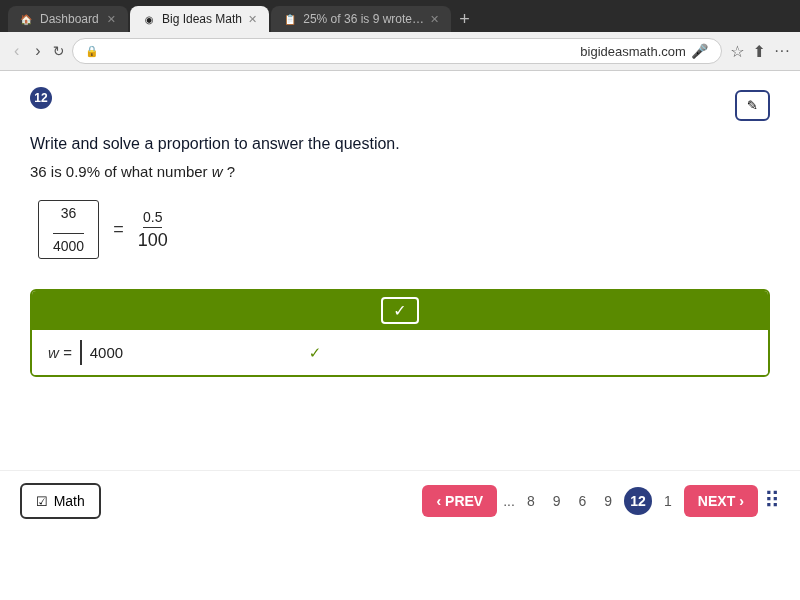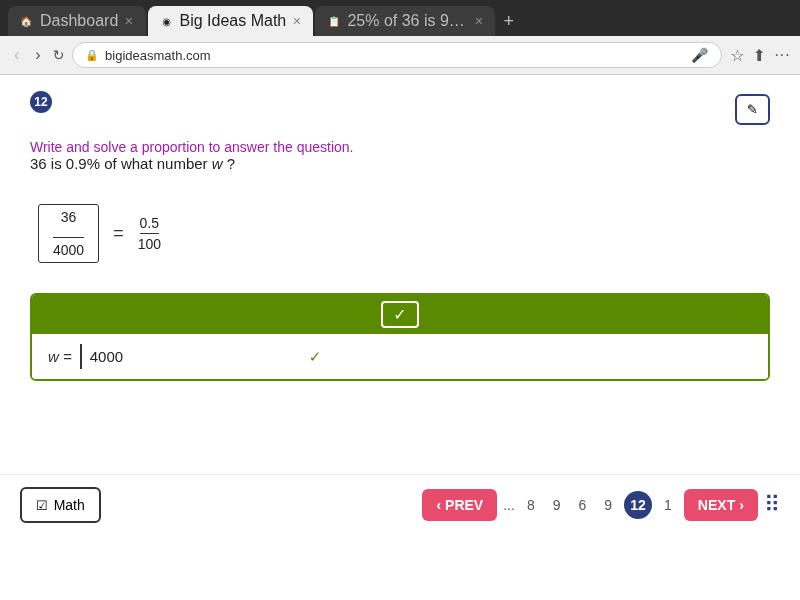--- a/index.html
+++ b/index.html
@@ -10,53 +10,53 @@
     .browser-status-bar { display: flex; justify-content: space-between; align-items: center; padding: 4px 12px; background: #1c1c1c; }
     .status-left { color: #fff; font-size: 11px; font-weight: 500; }
     .status-right { display: flex; align-items: center; gap: 6px; }
     .status-icon { color: #fff; font-size: 11px; }
 
     .browser-tabs { display: flex; align-items: flex-end; background: #2b2b2b; padding: 6px 8px 0 8px; gap: 2px; }
     .tab { display: flex; align-items: center; padding: 6px 12px; border-radius: 8px 8px 0 0; font-size: 12px; gap: 6px; min-width: 120px; max-width: 180px; cursor: pointer; }
     .tab.inactive { background: #3c3c3c; color: #bbb; }
     .tab.active { background: #f0f0f0; color: #222; }
     .tab-favicon { width: 14px; height: 14px; display: flex; align-items: center; justify-content: center; font-size: 10px; }
-    .tab-label { flex: 1; overflow: hidden; text-overflow: ellipsis; white-space: nowrap; font-size: 16px; }
+    .tab-label { flex: 1; overflow: hidden; text-overflow: ellipsis; white-space: nowrap; font-size: 12px; }
     .tab-close { font-size: 11px; color: #888; cursor: pointer; }
     .tab-add { background: transparent; border: none; color: #bbb; font-size: 18px; cursor: pointer; padding: 0 6px; align-self: center; }
 
     .browser-toolbar { background: #f0f0f0; display: flex; align-items: center; padding: 6px 10px; gap: 8px; border-bottom: 1px solid #ccc; }
     .nav-btn { background: none; border: none; font-size: 16px; color: #555; cursor: pointer; padding: 2px 4px; }
     .nav-btn.disabled { color: #bbb; }
     .reload-btn { background: none; border: none; font-size: 14px; color: #555; cursor: pointer; }
     .address-bar { flex: 1; display: flex; align-items: center; background: #fff; border: 1px solid #ccc; border-radius: 20px; padding: 4px 12px; gap: 6px; }
     .lock-icon { color: #555; font-size: 11px; }
-    .address-text { flex: 1; font-size: 13px; color: #333; }
+    .address-text { flex: 1; font-size: 13px; color: #333; text-align: right; }
     .voice-icon { color: #4285f4; font-size: 14px; }
     .toolbar-action-btn { background: none; border: none; font-size: 16px; color: #555; cursor: pointer; }
     .badge { background: #e74c3c; color: #fff; border-radius: 4px; font-size: 10px; padding: 1px 4px; font-weight: bold; }
 
     
     .page-content { background: #fff; padding: 16px 30px; position: relative; }
 
     .question-number { font-size: 18px; font-weight: bold; color: #222; margin-bottom: 14px; display: flex; align-items: center; gap: 4px; }
     .q-num-circle { background: #2c3e80; color: #fff; border-radius: 50%; width: 22px; height: 22px; display: flex; align-items: center; justify-content: center; font-size: 12px; font-weight: bold; }
 
-    .question-instruction { font-size: 14px; color: #a21caf; }
-    .question-text { font-size: 15px; color: #222; margin-bottom: 32px; }
+    .question-instruction { font-size: 16px; color: #0f172a; margin-bottom: 10px; }
+    .question-text { font-size: 15px; color: #222; margin-bottom: 20px; }
     .question-text em { font-style: italic; }
 
     .proportion-display { display: flex; align-items: center; gap: 14px; margin-bottom: 30px; margin-left: 8px; }
     .fraction { display: inline-flex; flex-direction: column; align-items: center; border: 1.5px solid #333; padding: 4px 14px; border-radius: 3px; }
     .frac-num { font-size: 14px; color: #222; border-bottom: 1.5px solid #333; padding-bottom: 12px; margin-bottom: 2px; width: 100%; text-align: center; }
     .frac-den { font-size: 14px; color: #222; padding-top: 2px; width: 100%; text-align: center; }
     .equals-sign { font-size: 18px; color: #333; }
     .fraction-plain { display: inline-flex; flex-direction: column; align-items: center; }
     .frac-plain-num { font-size: 14px; color: #222; border-bottom: 1.5px solid #333; padding-bottom: 2px; margin-bottom: 2px; }
-    .frac-plain-den { font-size: 14px; color: #222; }
+    .frac-plain-den { font-size: 18px; color: #222; }
 
     
     .answer-section { border: 2px solid #5a8a00; border-radius: 6px; overflow: hidden; margin-bottom: 16px; }
     .answer-check-bar { background: #5a8a00; display: flex; justify-content: center; padding: 6px; }
     .check-circle { background: #5a8a00; border: 2px solid #fff; border-radius: 4px; padding: 2px 10px; display: flex; align-items: center; justify-content: center; }
     .check-mark-white { color: #fff; font-size: 16px; }
     .answer-input-row { display: flex; align-items: center; padding: 10px 16px; gap: 8px; background: #fff; }
     .w-equals { font-size: 15px; color: #333; font-style: italic; }
     .answer-input { border: none; border-left: 2.5px solid #333; padding: 4px 8px; font-size: 15px; color: #222; outline: none; min-width: 60px; }
     .correct-check { color: #5a8a00; font-size: 15px; margin-left: 4px; }

